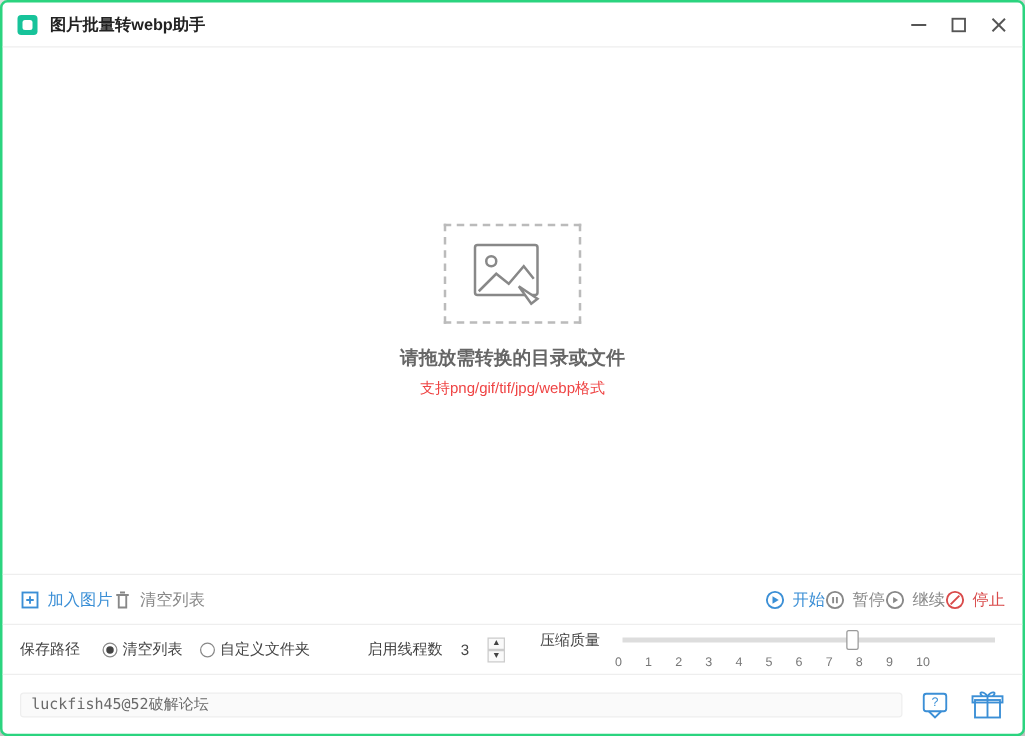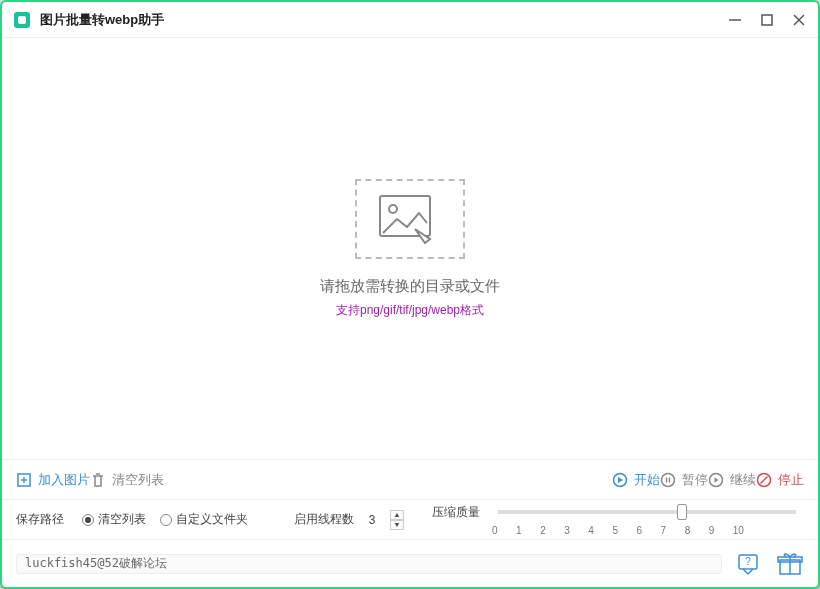--- a/index.html
+++ b/index.html
@@ -20,22 +20,22 @@
   }
   .app-icon::after { content:""; width:8px; height:8px; background:#fff; border-radius:2px; }
   .title { font-size: 13px; font-weight: bold; color: #222; }
   .win-controls { margin-left: auto; display: flex; gap: 18px; }
   .win-btn { width: 14px; height: 14px; cursor: pointer; color: #555; display:flex; align-items:center; justify-content:center; }
   .dropzone {
     flex: 1; display: flex; flex-direction: column; align-items: center; justify-content: center;
     color: #888;
   }
   .drop-icon { width: 110px; height: 80px; border: 2px dashed #bbb; margin-bottom: 18px; display:flex; align-items:center; justify-content:center; position:relative; }
-  .drop-text { font-size: 15px; color: #666; margin-bottom: 6px; }
-  .drop-sub { font-size: 12px; color: #a21caf; }
+  .drop-text { font-size: 15px; color: #666; margin-bottom: 6px; font-weight: bold; }
+  .drop-sub { font-size: 12px; color: #ef4444; }
   .toolbar {
     height: 40px; border-top: 1px solid #eee; display: flex; align-items: center; padding: 0 14px; 
   }
   .tb-btn { display: flex; align-items: center; gap: 6px; font-size: 13px; cursor: pointer; }
   .blue { color: #3b8fd6; }
   .red { color: #d94a4a; }
   .gray { color: #888; }
   .tb-spacer { flex: 1; }
   .tb-btn svg { width: 16px; height: 16px; }
   .settings-row {

